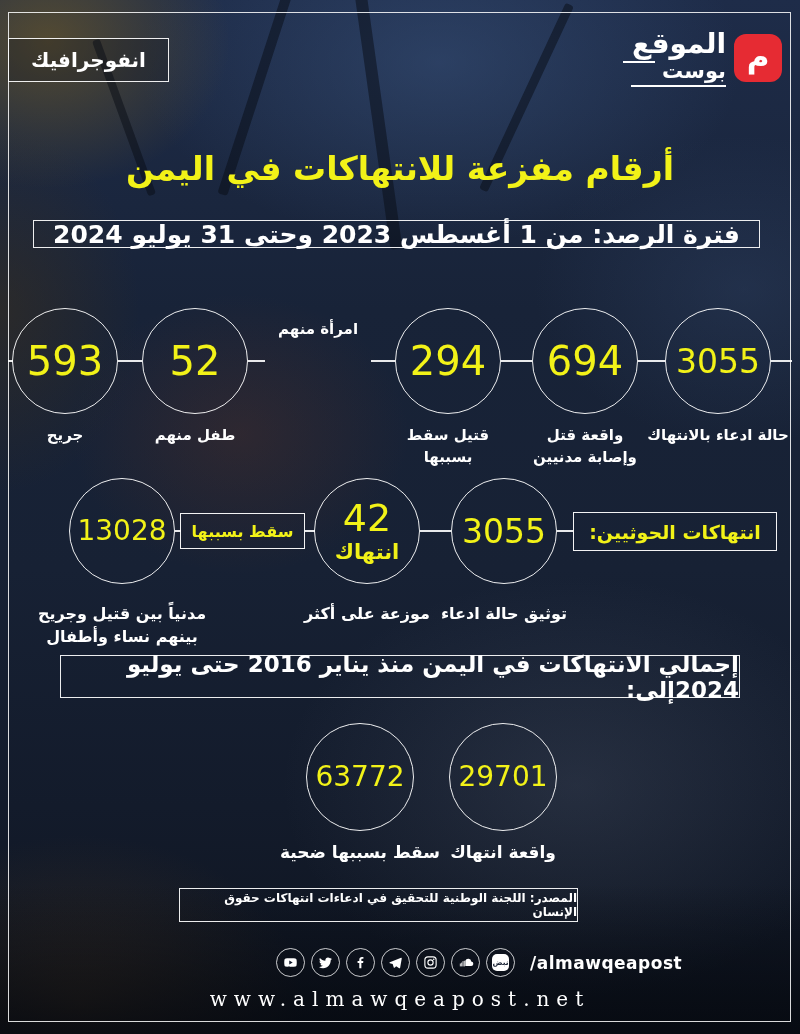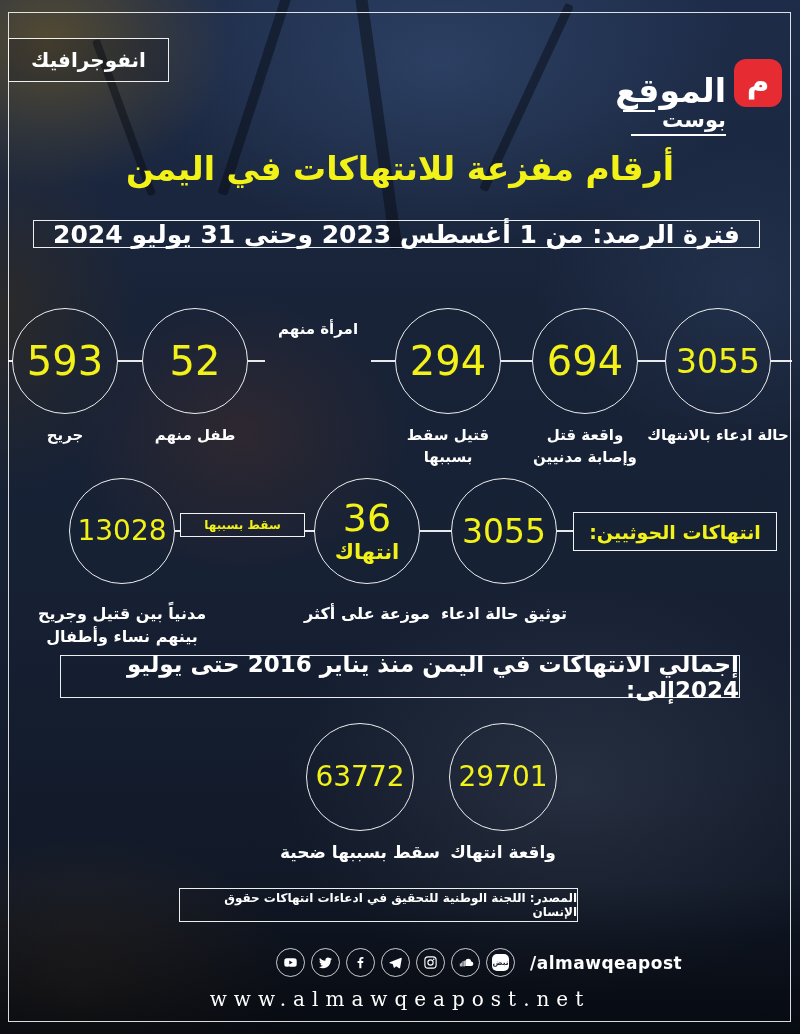--- a/index.html
+++ b/index.html
@@ -26,21 +26,21 @@
     background:linear-gradient(0deg,rgba(5,8,14,.8),transparent);}
   .frame{position:absolute;left:8px;right:9px;top:12px;bottom:12px;
     border:1px solid rgba(255,255,255,.85);pointer-events:none;}
   .tag-box{position:absolute;left:8px;top:38px;width:159px;height:42px;
     border:1px solid rgba(255,255,255,.92);background:rgba(10,16,28,.25);
     display:flex;align-items:center;justify-content:center;
     font-size:20px;font-weight:bold;}
   
   .logo{position:absolute;top:30px;right:18px;display:flex;align-items:center;gap:8px;direction:ltr;}
   .wordmark{display:flex;flex-direction:column;align-items:flex-end;line-height:1;font-weight:bold;}
-  .wm-top{font-size:33px;margin-top:44px;}
+  .wm-top{font-size:28px;}
   .wm-bottom{display:flex;align-items:flex-start;gap:7px;margin-top:3px;font-size:21px;}
   .wm-line{display:inline-block;width:32px;height:2px;background:#fff;}
   .wm-underline{width:95px;height:1.5px;background:#fff;margin-top:3px;}
   .monogram{width:48px;height:48px;border-radius:12px;background:#e62b33;
     display:flex;align-items:center;justify-content:center;
     font-size:31px;font-weight:bold;padding-bottom:4px;box-sizing:border-box;}
   
   .title{position:absolute;top:149px;left:0;width:100%;margin:0;text-align:center;
     direction:rtl;color:#f2f218;font-size:33px;font-weight:bold;}
   .wbar{position:absolute;border:1px solid rgba(255,255,255,.92);
@@ -66,21 +66,21 @@
   .conn{position:absolute;height:2px;background:rgba(255,255,255,.9);}
   
   .r2{top:478px;}
   .casualties{left:22px;width:200px;}
   .mid36{left:292px;width:150px;}
   .claims2{left:429px;width:150px;}
   .r2 .stat-label{font-size:16px;margin-top:18px;}
   .small-box{position:absolute;border:1.5px solid rgba(255,255,255,.95);
     display:flex;align-items:center;justify-content:center;direction:rtl;
     color:#f2f218;font-weight:bold;box-sizing:border-box;}
-  .saqat-box{left:180px;top:513px;width:125px;height:24px;font-size:12px;}
+  .saqat-box{left:180px;top:513px;width:125px;height:36px;font-size:16px;}
   .houthi-box{left:573px;top:512px;width:204px;height:39px;font-size:19px;}
   
   .r3{top:723px;}
   .t1{left:275px;width:170px;}
   .t2{left:426px;width:154px;}
   .r3 .stat-label{font-size:17px;margin-top:9px;}
   
   .source-box{left:147px;top:888px;width:399px;height:34px;font-size:12px;border-width:1px;margin-left:32px;}
   
   .social-row{position:absolute;left:276px;top:948px;display:flex;align-items:center;gap:6px;direction:ltr;}
@@ -178,21 +178,21 @@
       <div>بينهم نساء وأطفال</div>
     </div>
   </div>
 
   <div class="small-box saqat-box">
     <span>سقط بسببها</span>
   </div>
 
   <div class="stat r2 mid36">
     <div class="circle c106">
-      <span class="num" style="font-size:38px;">36</span>
+      <span class="num" style="font-size:38px;">42</span>
       <span class="unit">انتهاك</span>
     </div>
     <div class="stat-label">موزعة على أكثر</div>
   </div>
 
   <div class="stat r2 claims2">
     <div class="circle c106">
       <span class="num n4">3055</span>
     </div>
     <div class="stat-label">توثيق حالة ادعاء</div>

